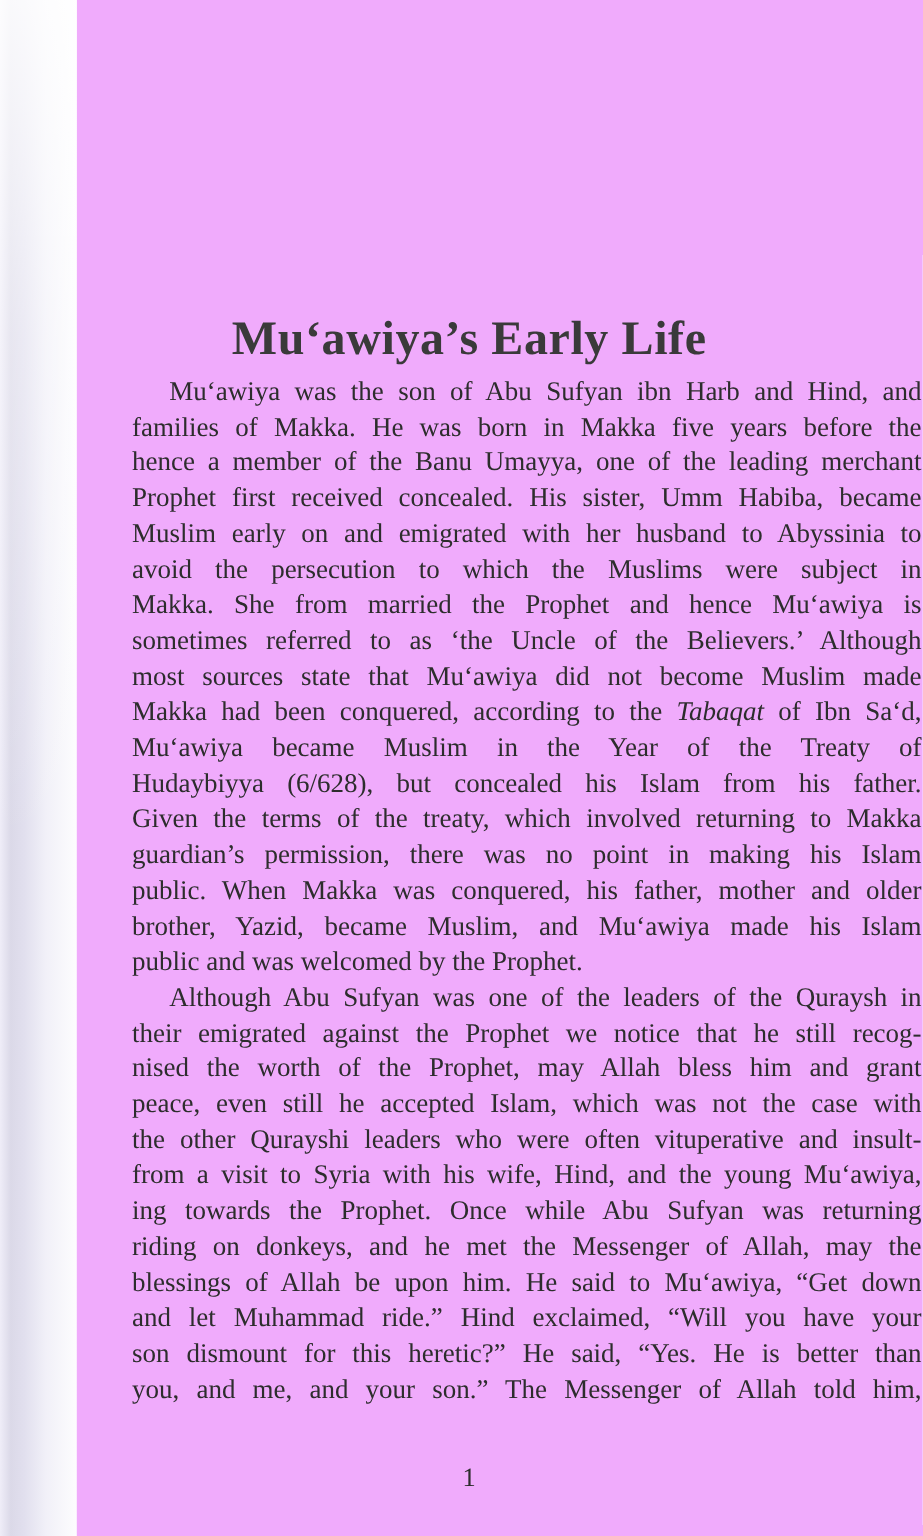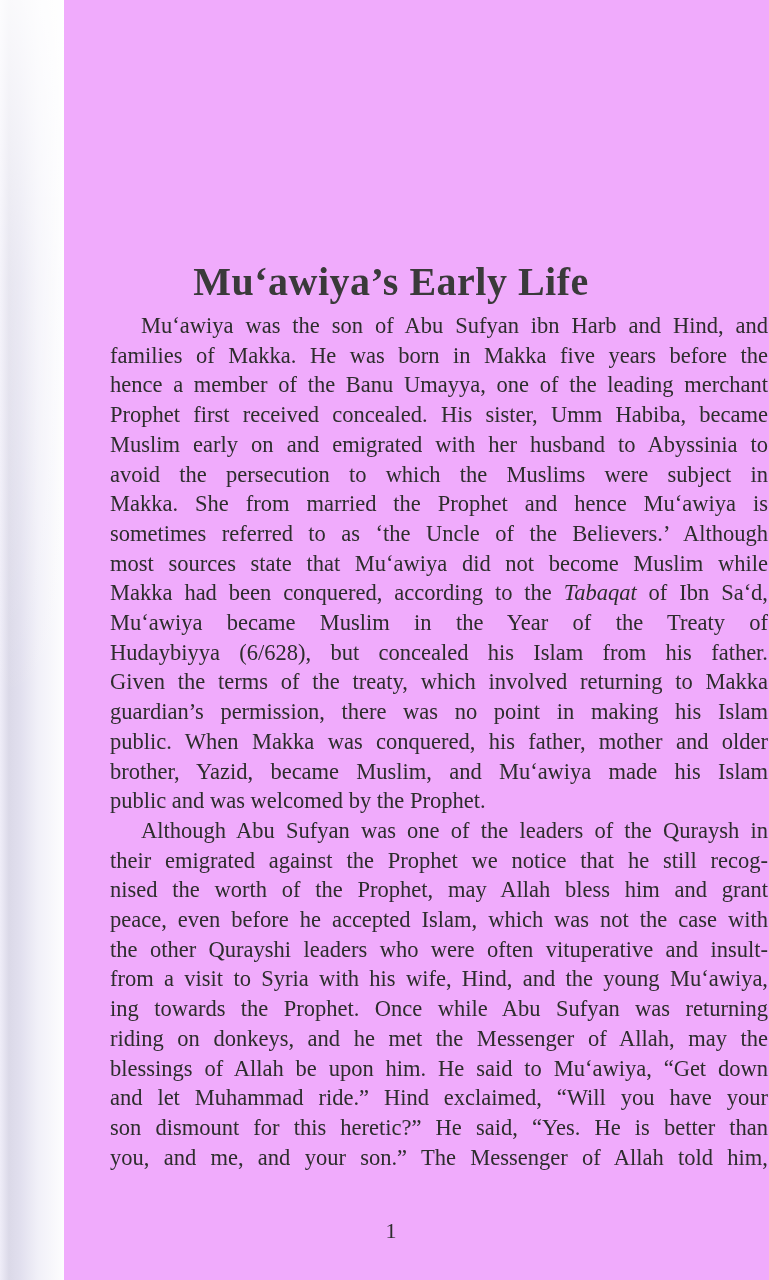--- a/index.html
+++ b/index.html
@@ -76,33 +76,33 @@
   <h1 class="chapter-title">Mu‘awiya’s Early Life</h1>
   <div class="body-text">
       <div class="line indent"><span>Mu‘awiya was the son of Abu Sufyan ibn Harb and Hind, and</span></div>
       <div class="line"><span>families of Makka. He was born in Makka five years before the</span></div>
       <div class="line"><span>hence a member of the Banu Umayya, one of the leading merchant</span></div>
       <div class="line"><span>Prophet first received concealed. His sister, Umm Habiba, became</span></div>
       <div class="line"><span>Muslim early on and emigrated with her husband to Abyssinia to</span></div>
       <div class="line"><span>avoid the persecution to which the Muslims were subject in</span></div>
       <div class="line"><span>Makka. She from married the Prophet and hence Mu‘awiya is</span></div>
       <div class="line"><span>sometimes referred to as ‘the Uncle of the Believers.’ Although</span></div>
-      <div class="line"><span>most sources state that Mu‘awiya did not become Muslim while</span></div>
+      <div class="line"><span>most sources state that Mu‘awiya did not become Muslim made</span></div>
       <div class="line"><span>Makka had been conquered, according to the </span><i>Tabaqat</i><span> of Ibn Sa‘d,</span></div>
       <div class="line"><span>Mu‘awiya became Muslim in the Year of the Treaty of</span></div>
       <div class="line"><span>Hudaybiyya (6/628), but concealed his Islam from his father.</span></div>
       <div class="line"><span>Given the terms of the treaty, which involved returning to Makka</span></div>
       <div class="line"><span>guardian’s permission, there was no point in making his Islam</span></div>
       <div class="line"><span>public. When Makka was conquered, his father, mother and older</span></div>
       <div class="line"><span>brother, Yazid, became Muslim, and Mu‘awiya made his Islam</span></div>
       <div class="line noflush"><span>public and was welcomed by the Prophet.</span></div>
       <div class="line indent"><span>Although Abu Sufyan was one of the leaders of the Quraysh in</span></div>
       <div class="line"><span>their emigrated against the Prophet we notice that he still recog-</span></div>
       <div class="line"><span>nised the worth of the Prophet, may Allah bless him and grant</span></div>
-      <div class="line"><span>peace, even before he accepted Islam, which was not the case with</span></div>
+      <div class="line"><span>peace, even still he accepted Islam, which was not the case with</span></div>
       <div class="line"><span>the other Qurayshi leaders who were often vituperative and insult-</span></div>
       <div class="line"><span>from a visit to Syria with his wife, Hind, and the young Mu‘awiya,</span></div>
       <div class="line"><span>ing towards the Prophet. Once while Abu Sufyan was returning</span></div>
       <div class="line"><span>riding on donkeys, and he met the Messenger of Allah, may the</span></div>
       <div class="line"><span>blessings of Allah be upon him. He said to Mu‘awiya, “Get down</span></div>
       <div class="line"><span>and let Muhammad ride.” Hind exclaimed, “Will you have your</span></div>
       <div class="line"><span>son dismount for this heretic?” He said, “Yes. He is better than</span></div>
       <div class="line"><span>you, and me, and your son.” The Messenger of Allah told him,</span></div>
     </div>
   <div class="page-number">1</div>

